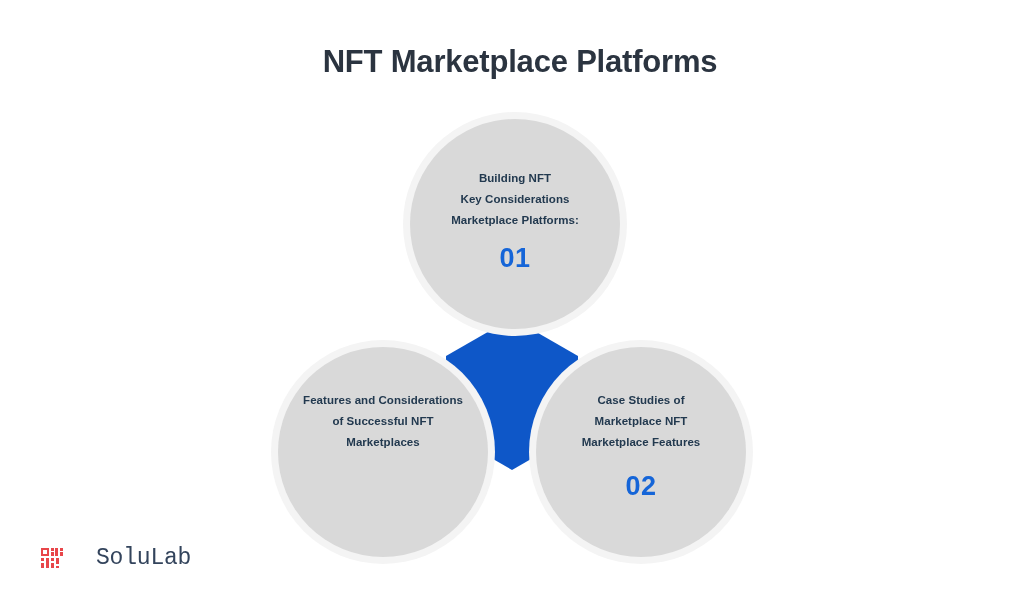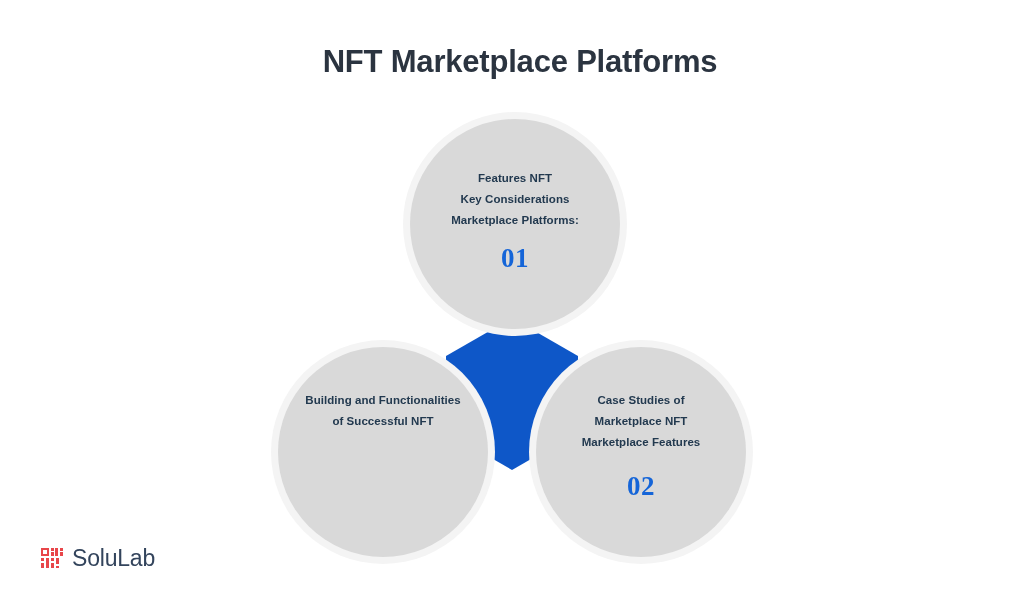--- a/index.html
+++ b/index.html
@@ -62,21 +62,21 @@
     font-size: 11.5px;
     line-height: 21px;
     letter-spacing: 0.05px;
     user-select: none;
   }
 
   .node-number {
     position: absolute;
     text-align: center;
     color: #1565d8;
-    font-family: Liberation Serif, serif;
+    font-family: Liberation Sans, sans-serif;
     font-weight: bold;
     font-size: 27px;
     letter-spacing: 0.5px;
     user-select: none;
   }
 
   
   .n1-label { left: 410px; top: 168px; width: 210px; }
   .n1-number { left: 410px; top: 243px; width: 210px; }
 
@@ -97,25 +97,26 @@
     align-items: center;
     gap: 8px;
     user-select: none;
   }
   .logo-mark {
     width: 24px;
     height: 24px;
     display: block;
   }
   .logo-text {
-    font-family: Liberation Sans, sans-serif;
+    font-family: Liberation Mono, monospace;
     font-size: 23px;
     color: #33445c;
     letter-spacing: -0.2px;
     line-height: 24px;
+    margin-left: 24px;
   }
 </style>
 </head>
 <body>
 
 <div class="page">
 
   <div class="title">NFT Marketplace Platforms</div>
 
   <div class="diagram">
@@ -138,36 +139,37 @@
         <polygon points="512,318 578,356 578,432 512,470 446,432 446,356" fill="#0e57c8"></polygon>
       </g>
 
       <circle cx="515" cy="224" r="105" fill="#d9d9d9"></circle>
       <circle cx="641" cy="452" r="105" fill="#d9d9d9"></circle>
       <circle cx="383" cy="452" r="105" fill="#d9d9d9"></circle>
     </svg>
   </div>
 
   <div class="node-label n1-label">
-    <div>Features NFT</div>
+    <div>Building NFT</div>
     <div>Key Considerations</div>
     <div>Marketplace Platforms:</div>
   </div>
   <div class="node-number n1-number">01</div>
 
   <div class="node-label n2-label">
     <div>Case Studies of</div>
     <div>Marketplace NFT</div>
     <div>Marketplace Features</div>
   </div>
   <div class="node-number n2-number">02</div>
 
   <div class="node-label n3-label">
-    <div>Building and Functionalities</div>
+    <div>Features and Considerations</div>
     <div>of Successful NFT</div>
+    <div>Marketplaces</div>
   </div>
 
   <div class="logo">
     <svg class="logo-mark" viewBox="0 0 24 24">
       <g fill="#e8464a">
         <rect x="1" y="2" width="8" height="8"></rect>
         <rect x="11" y="2" width="3" height="3"></rect>
         <rect x="15" y="2" width="3" height="8"></rect>
         <rect x="20" y="2" width="3" height="3"></rect>
         <rect x="11" y="6" width="3" height="4"></rect>

